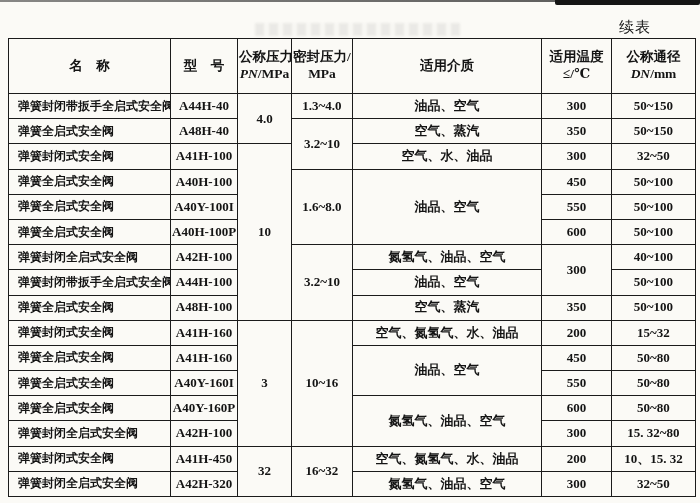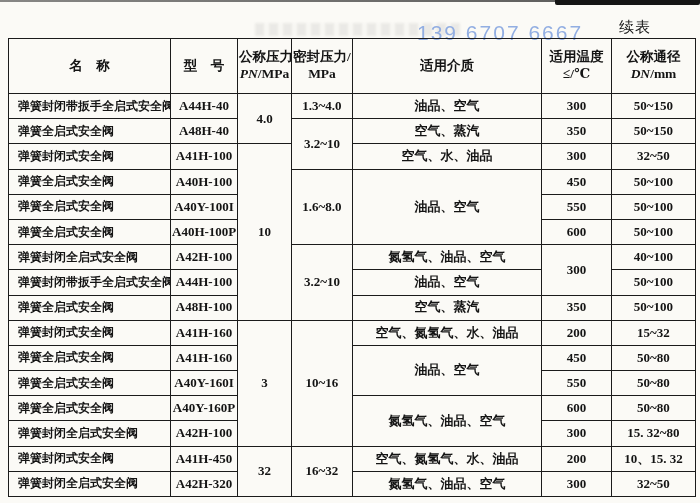--- a/index.html
+++ b/index.html
@@ -73,21 +73,20 @@
 </style>
 </head>
 <body>
 
 <div class="page">
 
   <div class="top-line"></div>
   <div class="top-bar"></div>
   <div class="smudge"></div>
 
-  <div class="wm-phone">139 6707 6667</div>
 
   <div class="continued">续表</div>
 
   <table class="spec">
     <colgroup>
       <col style="width:162px">
         <col style="width:67px">
         <col style="width:54px">
       <col style="width:61px">
         <col style="width:189px">

